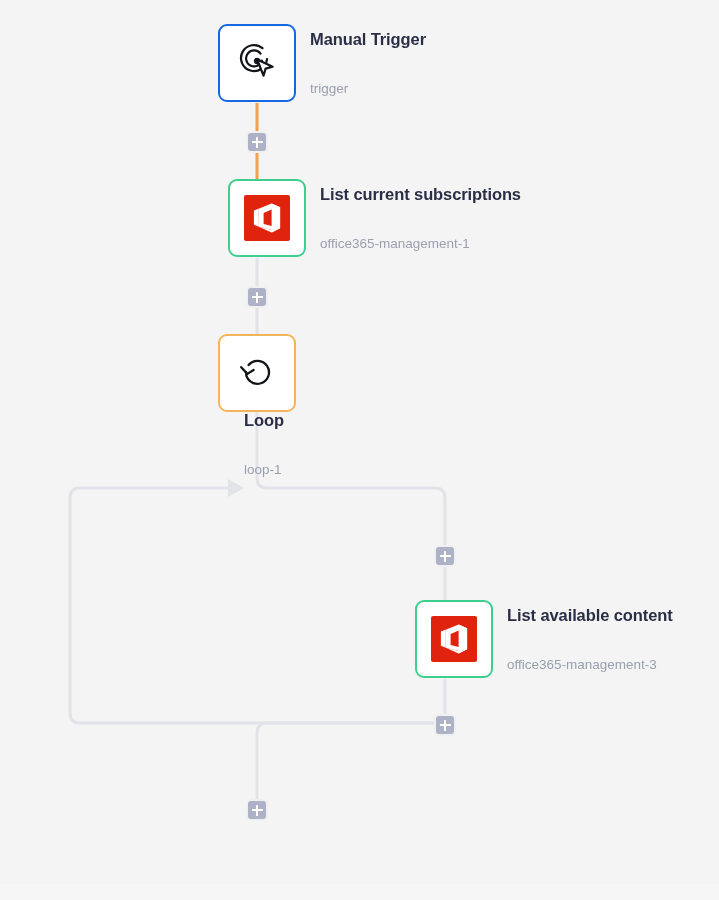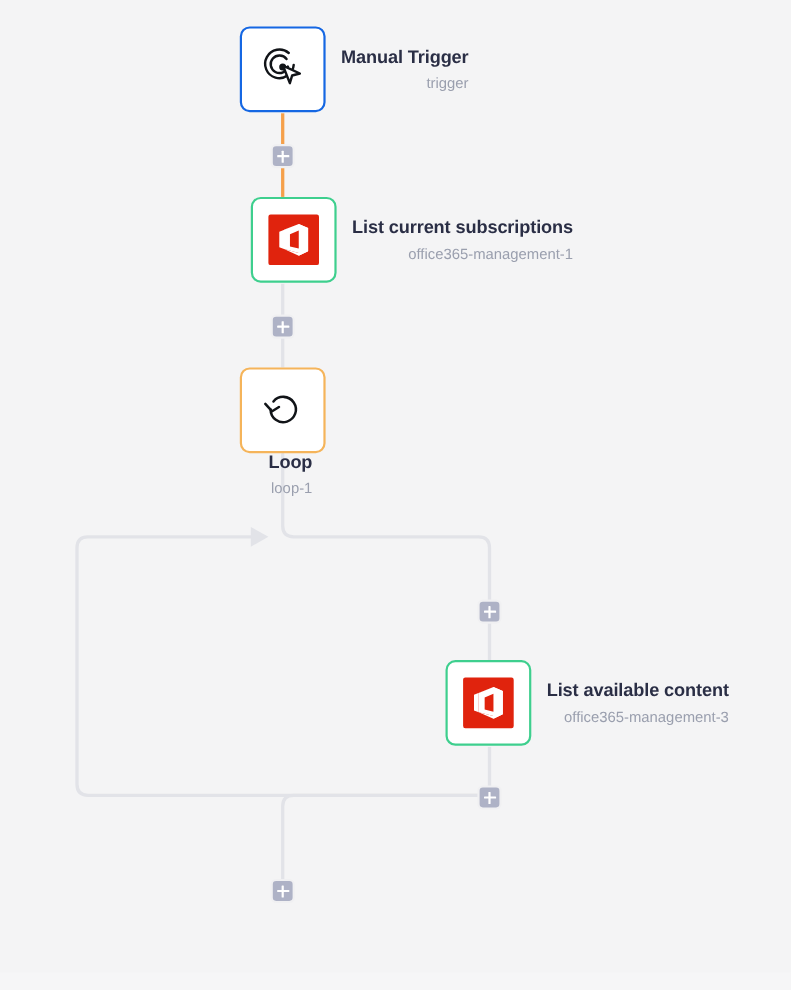--- a/index.html
+++ b/index.html
@@ -63,34 +63,34 @@
   .node-box.blue   { border-color: #1567e3; }
   .node-box.green  { border-color: #3ecf8e; }
   .node-box.orange { border-color: #f5b45a; }
 
   .node-labels {
     margin-left: 14px;
     display: flex;
     flex-direction: column;
     justify-content: center;
     line-height: 1;
+    gap: 26px;
   }
   .node-title {
     font-size: 16.5px;
     font-weight: bold;
     color: #2a2e45;
     letter-spacing: -0.1px;
     white-space: nowrap;
   }
   .node-sub {
     margin-top: 8px;
     font-size: 13.5px;
     color: #9a9fae;
     white-space: nowrap;
-    text-align: right;
   }
 
   
   .office-icon {
     width: 46px;
     height: 46px;
     background: #e0230d;
     border-radius: 2px;
     display: flex;
     align-items: center;
@@ -190,21 +190,21 @@
           <path d="M5.2,17.2 L11.4,23.9 L17.6,20.0" fill="none" stroke="#111418" stroke-width="2.3" stroke-linecap="round" stroke-linejoin="round"></path>
         </svg>
       </span>
     </div>
     <div class="node-labels">
       <div class="node-title">Loop</div>
       <div class="node-sub">loop-1</div>
     </div>
   </div>
 
-  <div class="node" style="left:405px; top:600px;">
+  <div class="node" style="left:415px; top:600px;">
     <div class="node-box green">
       <span class="office-icon">
         <svg width="30" height="32" viewBox="0 0 30 32" xmlns="http://www.w3.org/2000/svg">
           <path d="M19.6,1.6 L6.2,6.9 L6.2,24.4 L1.9,22.8 L1.9,8.6 L19.6,1.6 Z
                    M19.6,1.6 L28.1,5.2 L28.1,26.3 L19.6,30.4 L6.2,24.4 L19.6,28.0 Z" fill="#ffffff"></path>
           <path d="M19.6,1.6 L6.2,6.9 L6.2,24.4 L19.6,28.0 L19.6,30.4 L28.1,26.3
                    L28.1,5.2 Z" fill="#ffffff"></path>
           <path d="M19.6,7.6 L11.6,11.0 L11.6,22.0 L19.6,24.0 Z" fill="#e0230d"></path>
         </svg>
       </span>

